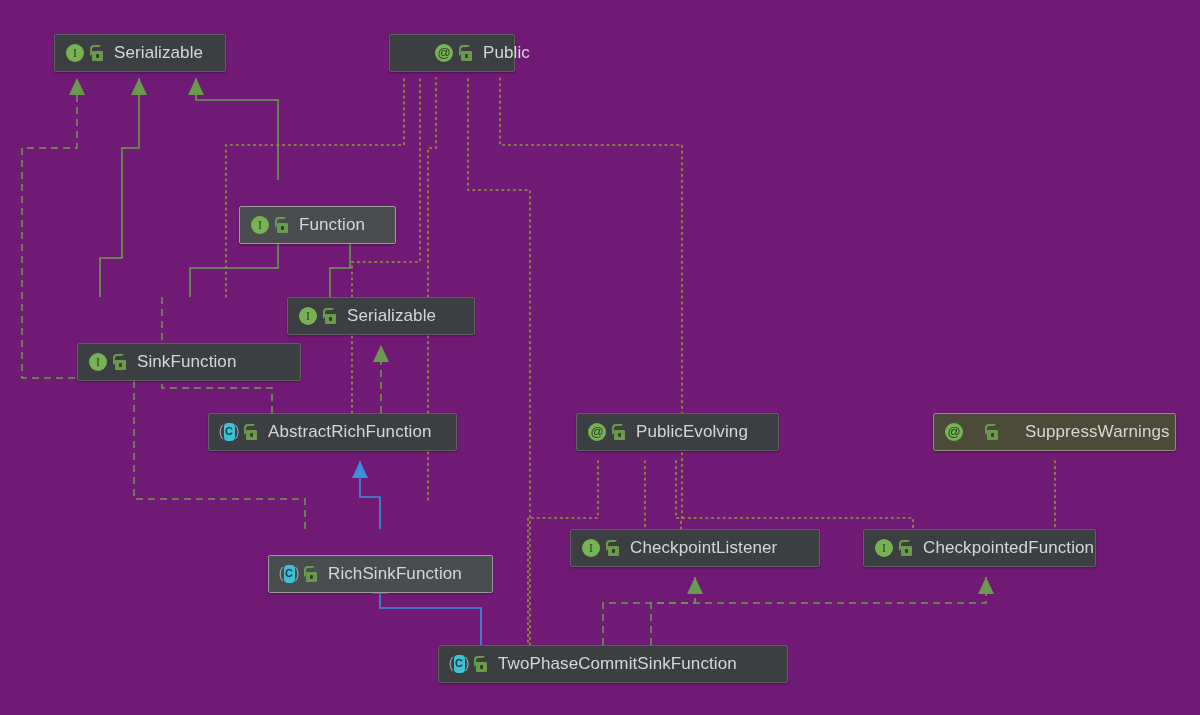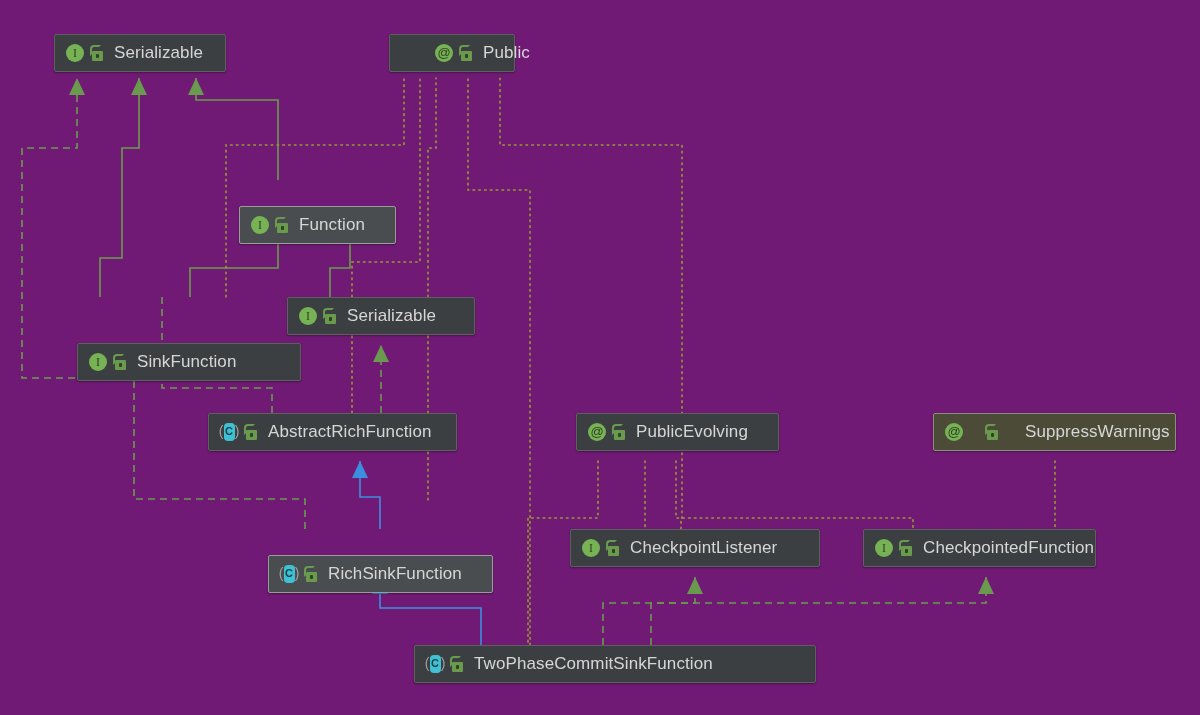--- a/index.html
+++ b/index.html
@@ -303,21 +303,21 @@
       </div>
       <div class="node" style="left: 848px; top: 529px; width: 233px; margin-left: 15px;">
         <span class="type-icon iface"></span>
         <span class="vis-icon">
           <span class="shackle"></span>
           <span class="body"></span>
           <span class="keyhole"></span>
         </span>
         <span class="node-label">CheckpointedFunction</span>
       </div>
-      <div class="node" style="left: 414px; top: 645px; width: 402px;">
+      <div class="node" style="left: 438px; top: 645px; width: 350px;">
         <span class="type-icon klass">
           <span class="paren l">(</span>
           <span class="paren r">)</span>
         </span>
         <span class="vis-icon">
           <span class="shackle"></span>
           <span class="body"></span>
           <span class="keyhole"></span>
         </span>
         <span class="node-label">TwoPhaseCommitSinkFunction</span>

